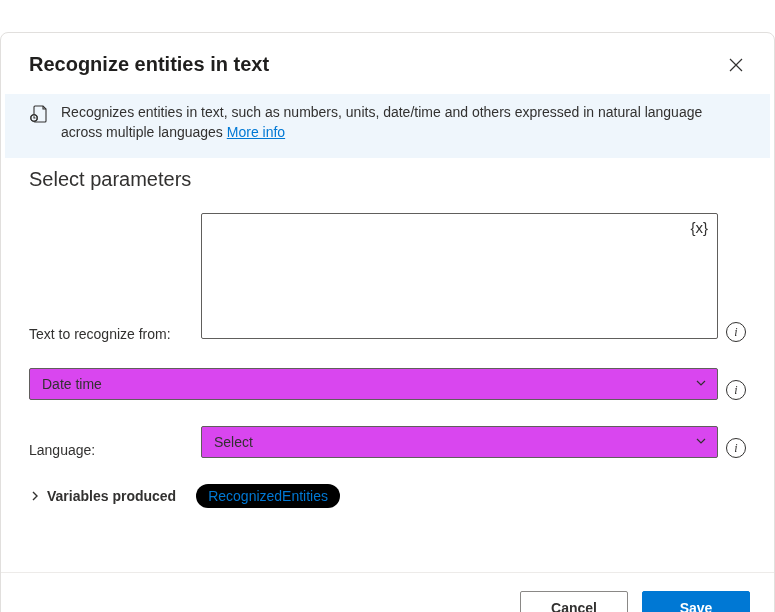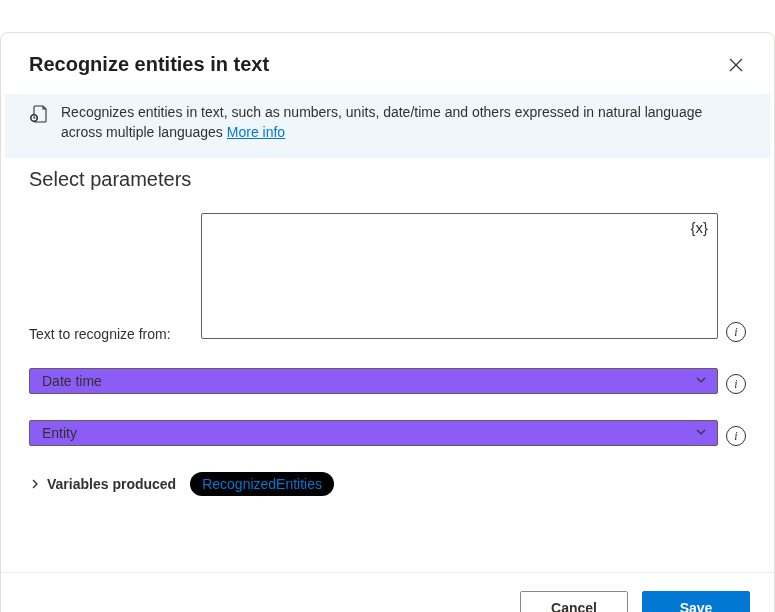--- a/index.html
+++ b/index.html
@@ -132,43 +132,43 @@
       position: absolute;
       top: 6px;
       right: 10px;
       font-size: 15px;
       color: #323130;
       cursor: pointer;
       font-family: "Segoe UI", sans-serif;
     }
     .select {
       width: 100%;
-      height: 26px;
+      height: 32px;
       border: 1px solid #605e5c;
       border-radius: 2px;
       padding: 0 36px 0 12px;
       font-family: inherit;
       font-size: 14px;
-      background: #8b5cf6;
+      background: #d946ef;
       display: flex;
       align-items: center;
       cursor: pointer;
       position: relative;
     }
     .select .chevron {
       position: absolute;
       right: 10px;
       top: 50%;
       transform: translateY(-50%);
       color: #323130;
     }
     .vars-row {
       display: flex;
       align-items: center;
-      gap: 14px;
+      gap: 20px;
       margin-top: 4px;
     }
     .vars-toggle {
       display: flex;
       align-items: center;
       gap: 6px;
       cursor: pointer;
       font-size: 14px;
       font-weight: 600;
       color: #323130;
@@ -281,23 +281,24 @@
               </svg>
           </span>
         </div>
       </div>
       <div class="field-info">
         <div class="info-icon">i</div>
       </div>
     </div>
 
     <div class="field-row">
+      <div class="field-label">Language:</div>
       <div class="field-control">
         <div class="select">
-          <span>Entity</span>
+          <span>Select</span>
           <span class="chevron">
             <svg width="12" height="12" viewBox="0 0 12 12">
                 <path d="M2 4 L6 8 L10 4" stroke="currentColor" stroke-width="1.2" fill="none"></path>
               </svg>
           </span>
         </div>
       </div>
       <div class="field-info">
         <div class="info-icon">i</div>
       </div>

